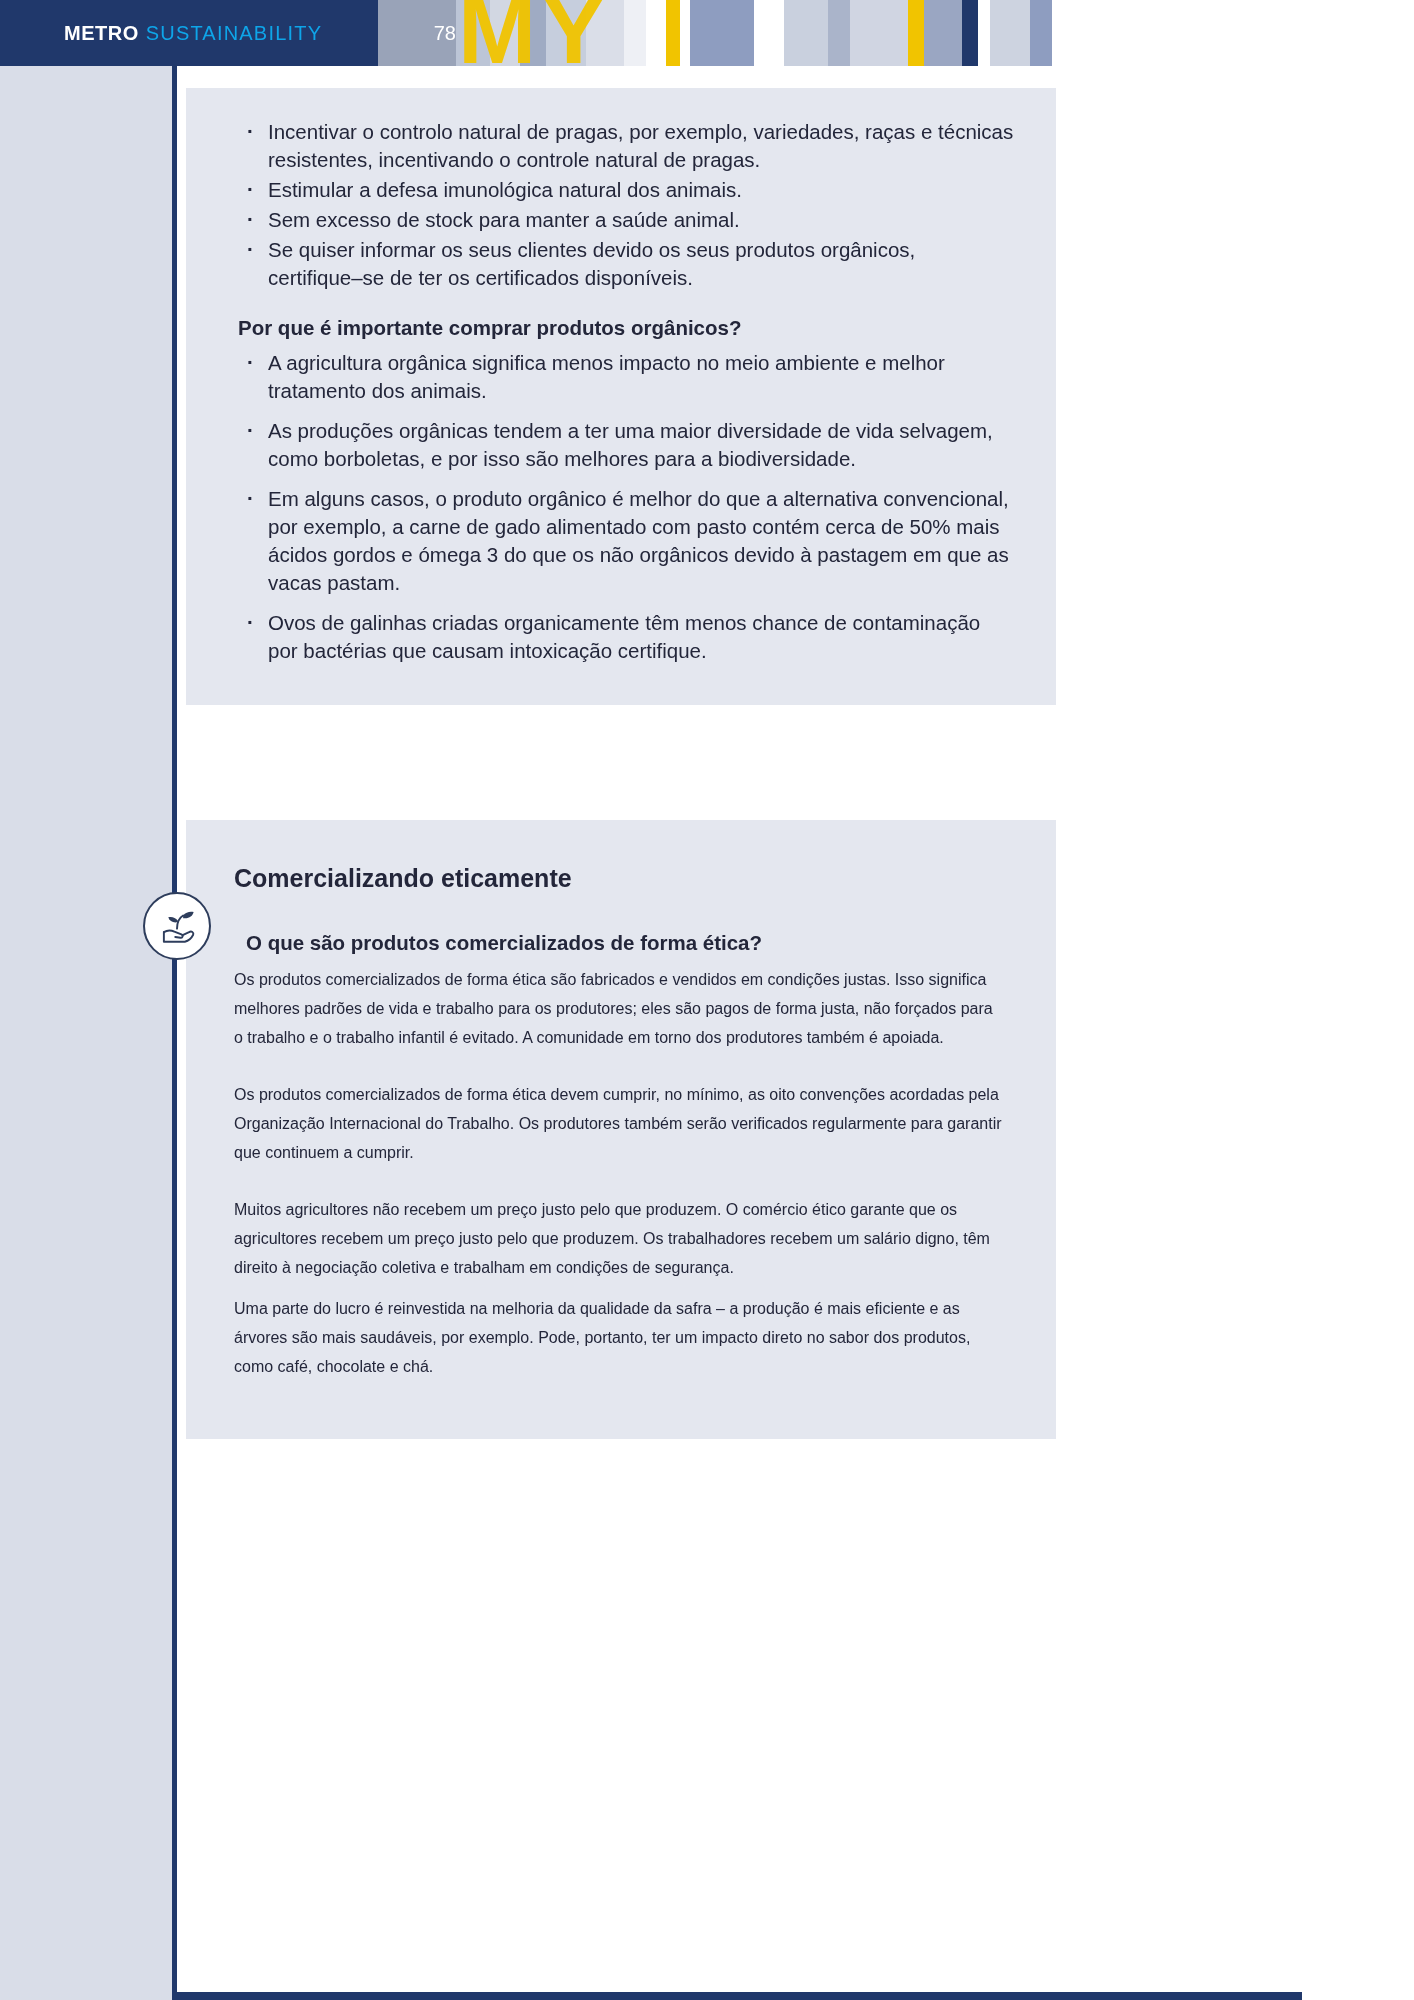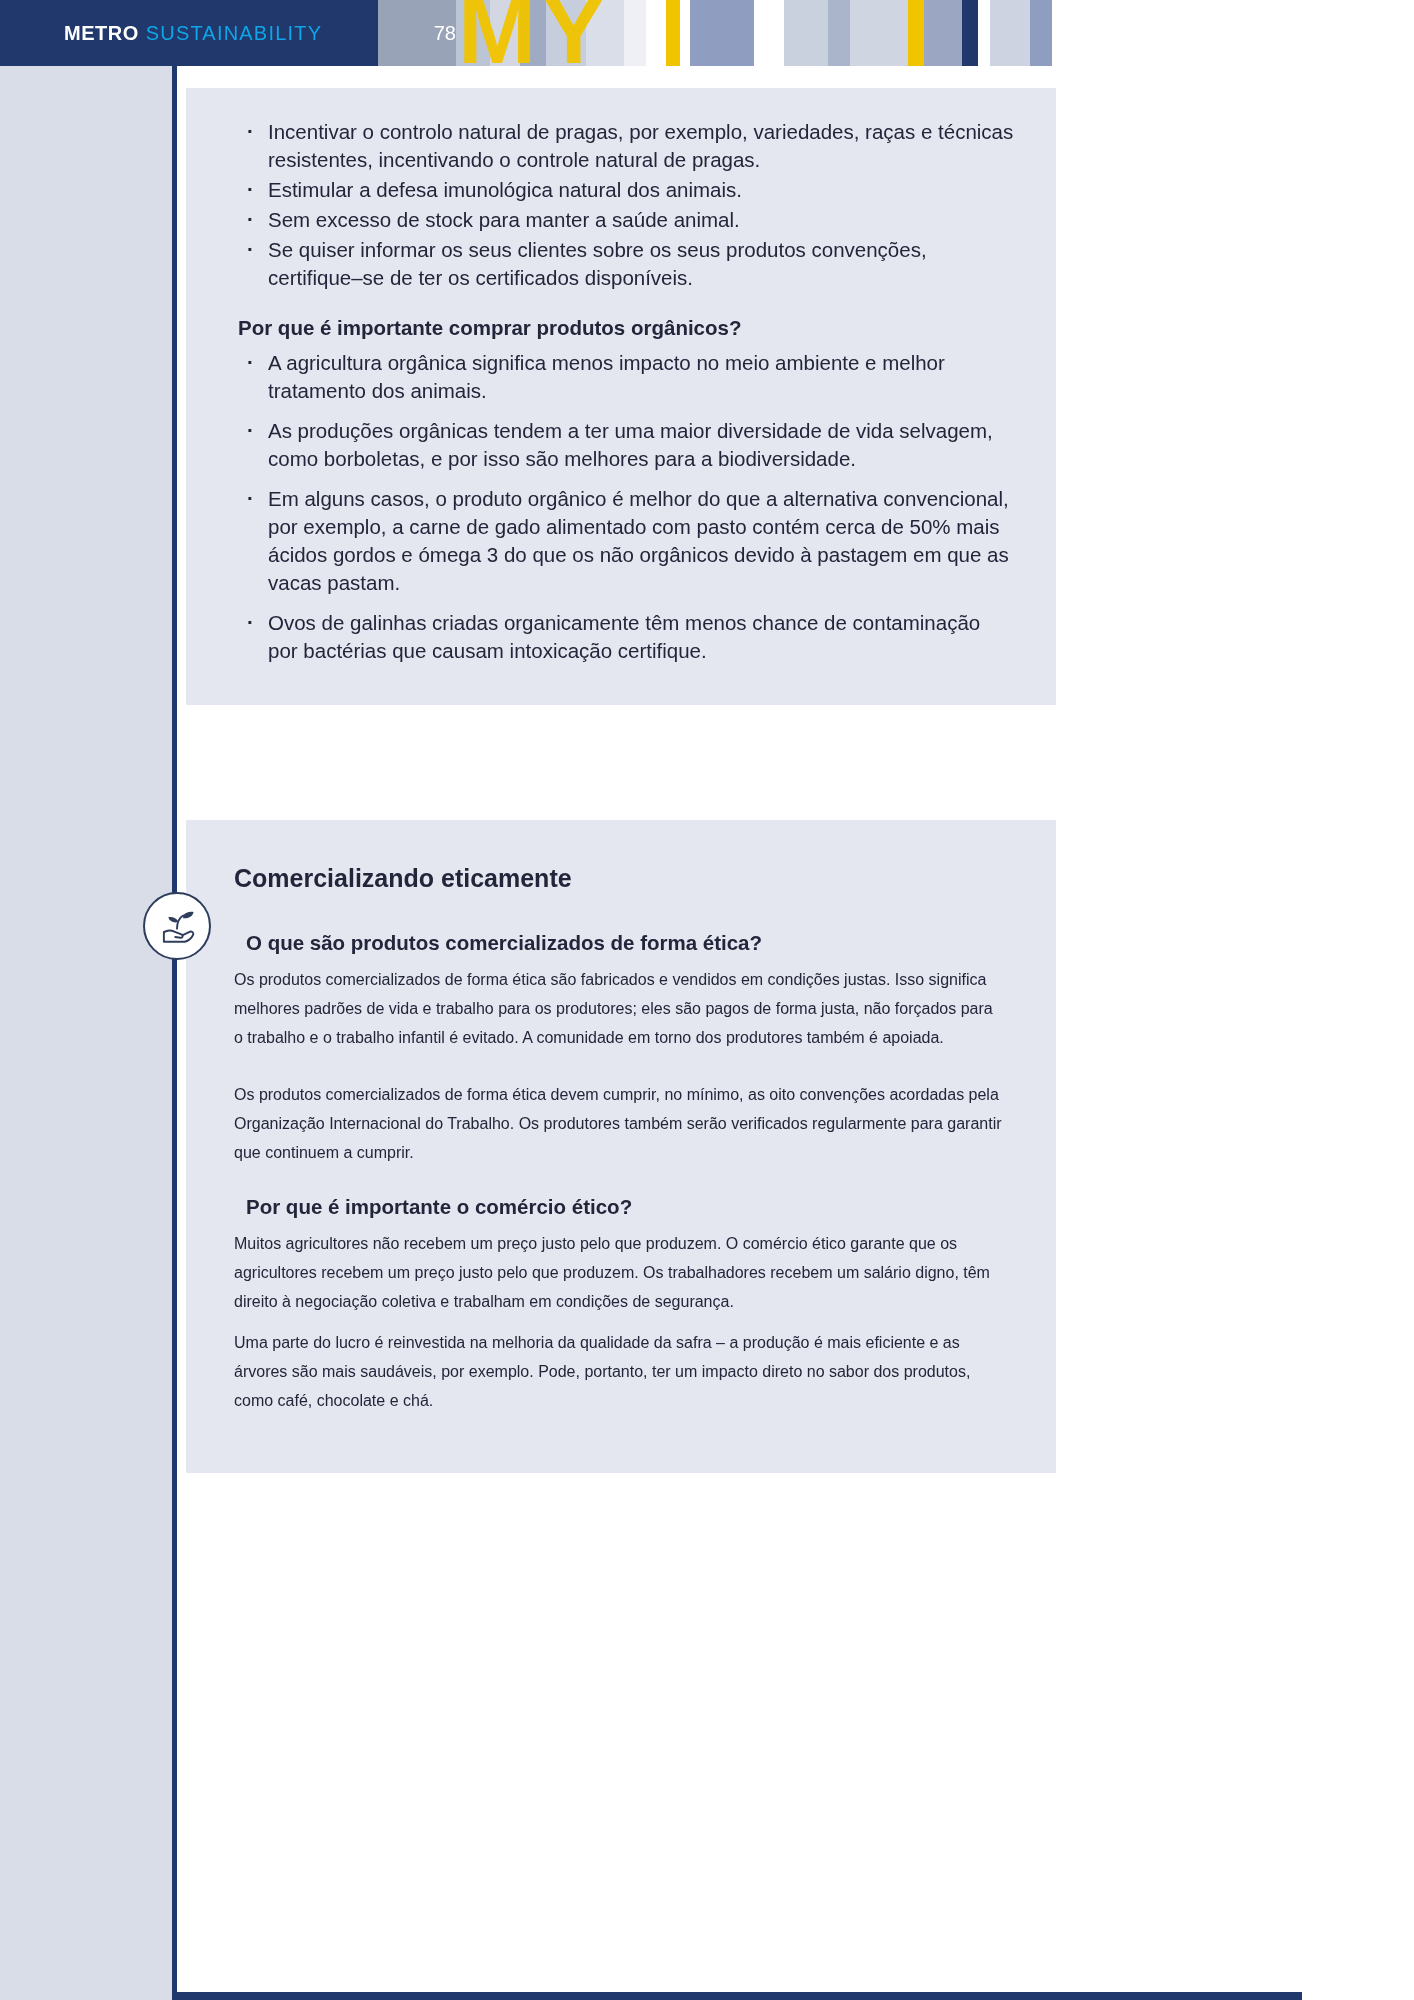--- a/index.html
+++ b/index.html
@@ -74,21 +74,21 @@
     <div class="topbar-spacer"></div>
   </header>
 
   <main>
 
     <section class="box box1">
       <ul class="bullets">
         <li>Incentivar o controlo natural de pragas, por exemplo, variedades, raças e técnicas resistentes, incentivando o controle natural de pragas.</li>
         <li>Estimular a defesa imunológica natural dos animais.</li>
         <li>Sem excesso de stock para manter a saúde animal.</li>
-        <li>Se quiser informar os seus clientes sobre os seus produtos convenções, certifique–se de ter os certificados disponíveis.</li>
+        <li>Se quiser informar os seus clientes devido os seus produtos orgânicos, certifique–se de ter os certificados disponíveis.</li>
       </ul>
       <h3 class="box-heading">Por que é importante comprar produtos orgânicos?</h3>
       <ul class="bullets benefits">
         <li>A agricultura orgânica significa menos impacto no meio ambiente e melhor tratamento dos animais.</li>
         <li>As produções orgânicas tendem a ter uma maior diversidade de vida selvagem, como borboletas, e por isso são melhores para a biodiversidade.</li>
         <li>Em alguns casos, o produto orgânico é melhor do que a alternativa convencional, por exemplo, a carne de gado alimentado com pasto contém cerca de 50% mais ácidos gordos e ómega 3 do que os não orgânicos devido à pastagem em que as vacas pastam.</li>
         <li>Ovos de galinhas criadas organicamente têm menos chance de contaminação por bactérias que causam intoxicação certifique.</li>
       </ul>
     </section>
 
@@ -101,21 +101,20 @@
           <path d="M9 31 C13 28.5 17 28.5 21 30.5 L29 33.5 C31.5 34.5 30.5 38 28 37.5 L22 36.5"></path>
           <path d="M9 31 L9 42 L33 42 C37 41 40.5 38 42.5 34 C43.5 31.2 40.5 29.3 37.8 31 L30.5 34.5"></path>
         </svg>
       </div>
       <h2 class="box2-title">Comercializando eticamente</h2>
 
       <h3 class="q">O que são produtos comercializados de forma ética?</h3>
       <p>Os produtos comercializados de forma ética são fabricados e vendidos em condições justas. Isso significa melhores padrões de vida e trabalho para os produtores; eles são pagos de forma justa, não forçados para o trabalho e o trabalho infantil é evitado. A comunidade em torno dos produtores também é apoiada.</p>
       <p>Os produtos comercializados de forma ética devem cumprir, no mínimo, as oito convenções acordadas pela Organização Internacional do Trabalho. Os produtores também serão verificados regularmente para garantir que continuem a cumprir.</p>
 
-      <h3 class="q">Por que é importante o comércio ético?</h3>
       <p class="tight">Muitos agricultores não recebem um preço justo pelo que produzem. O comércio ético garante que os agricultores recebem um preço justo pelo que produzem. Os trabalhadores recebem um salário digno, têm direito à negociação coletiva e trabalham em condições de segurança.</p>
       <p>Uma parte do lucro é reinvestida na melhoria da qualidade da safra – a produção é mais eficiente e as árvores são mais saudáveis, por exemplo. Pode, portanto, ter um impacto direto no sabor dos produtos, como café, chocolate e chá.</p>
     </section>
 
   </main>
 
   <div class="bottombar"></div>
 </div>
 
 </body></html>

